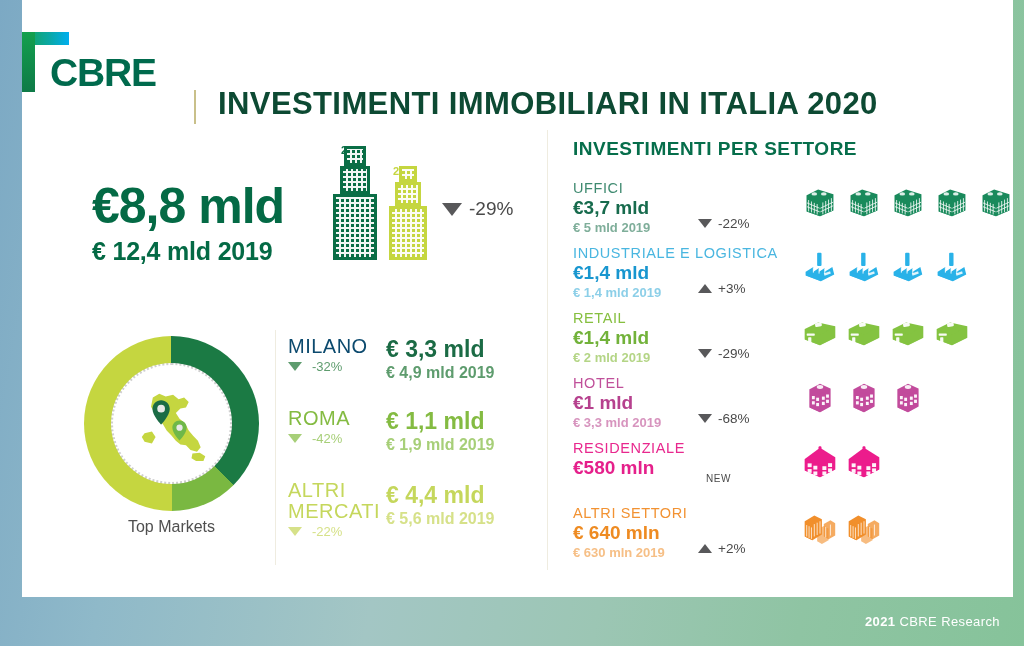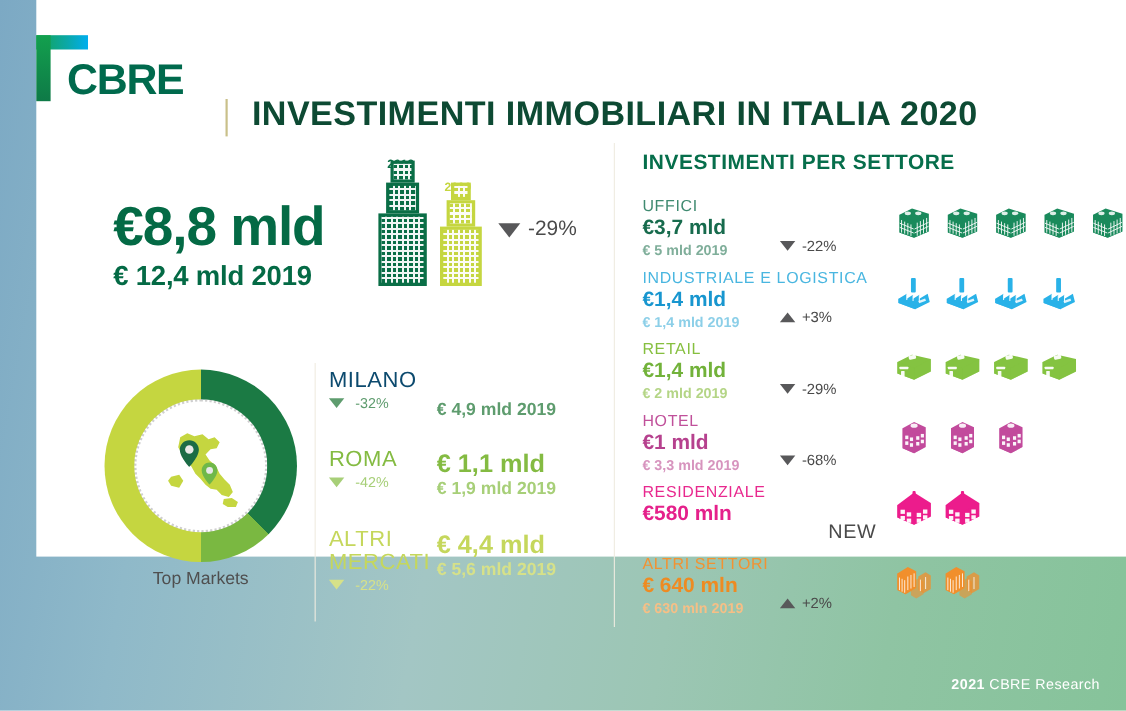--- a/index.html
+++ b/index.html
@@ -10,22 +10,22 @@
     overflow: hidden;
   }
   body {
     background: linear-gradient(100deg, #7ca9c4 0%, #8fb9c9 18%, #a3c6c4 42%, #9cc6b4 62%, #8fc4a3 80%, #86c39a 100%);
     position: relative;
   }
 
   
   .card {
     position: absolute;
-    left: 33px; top: 0px;
-    width: 991px; height: 506px;
+    left: 22px; top: 0px;
+    width: 991px; height: 597px;
     background: #ffffff;
     padding-left: 27px;
   }
 
   
   .header {
     position: absolute;
     left: 0px; top: 22px;
     width: 100%; height: 90px;
   }
@@ -174,21 +174,21 @@
     height: 65px;
   }
   .sector .s-name { font-size: 14.5px; letter-spacing: 0.6px; }
   .sector .s-val  { font-size: 19px; font-weight: bold; margin-top: 1px; }
   .sector .s-prev { font-size: 13px; font-weight: bold; margin-top: 1px; }
   .sector .s-delta {
     position: absolute; left: 125px; top: 36px;
     font-size: 13.5px; color: #4a4a4a;
     display: flex; align-items: center; gap: 6px;
   }
-  .sector .s-delta.new { left: 133px; top: 33px; font-size: 18px; letter-spacing: 0.5px; margin-left: 36px; }
+  .sector .s-delta.new { left: 133px; top: 33px; font-size: 10px; letter-spacing: 0.5px; }
   .sector .icons {
     position: absolute; left: 228px; top: 2px;
     display: flex; gap: 6px; align-items: flex-start;
   }
 
   
   .footer {
     position: absolute; right: 24px; bottom: 17px;
     font-size: 13px; color: #ffffff; letter-spacing: 0.4px;
   }
@@ -274,20 +274,21 @@
   </div>
 
   <div class="cities">
 
     <div class="city-row">
       <div class="city-name" style="color:#0c4a6e">MILANO</div>
       <div class="city-delta" style="color:#5e9c6e">
         <span class="tri sm down" style="border-top-color:#5e9c6e"></span>
         <span>-32%</span>
       </div>
+      <div class="city-val" style="color:#1b6b45">€ 3,3 mld</div>
       <div class="city-prev" style="color:#5e9c6e">€ 4,9 mld 2019</div>
     </div>
 
     <div class="city-row">
       <div class="city-name" style="color:#84bb42">ROMA</div>
       <div class="city-delta" style="color:#a7cf78">
         <span class="tri sm down" style="border-top-color:#a7cf78"></span>
         <span>-42%</span>
       </div>
       <div class="city-val" style="color:#84bb42">€ 1,1 mld</div>

